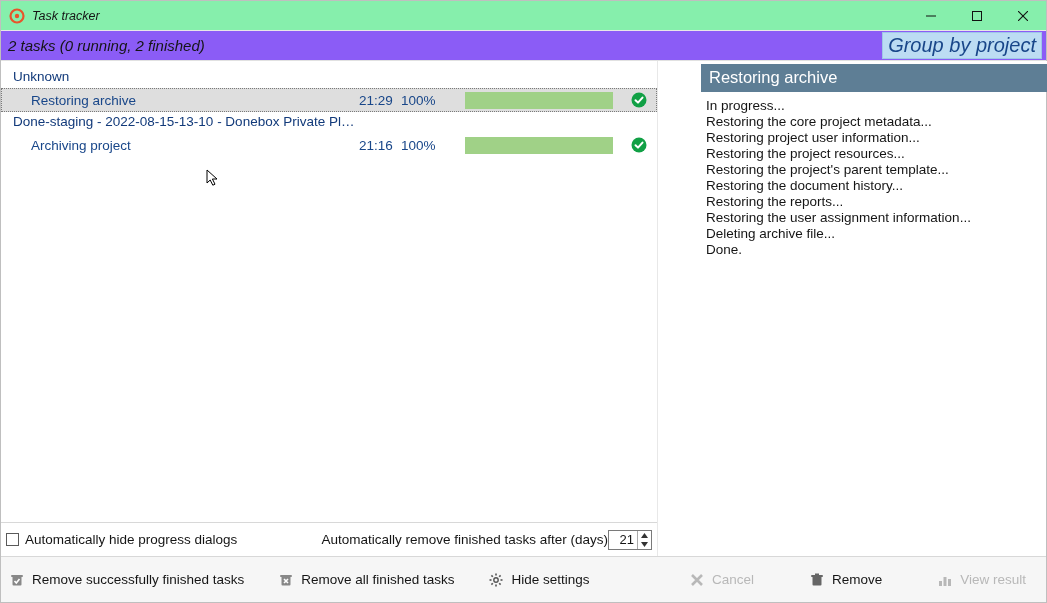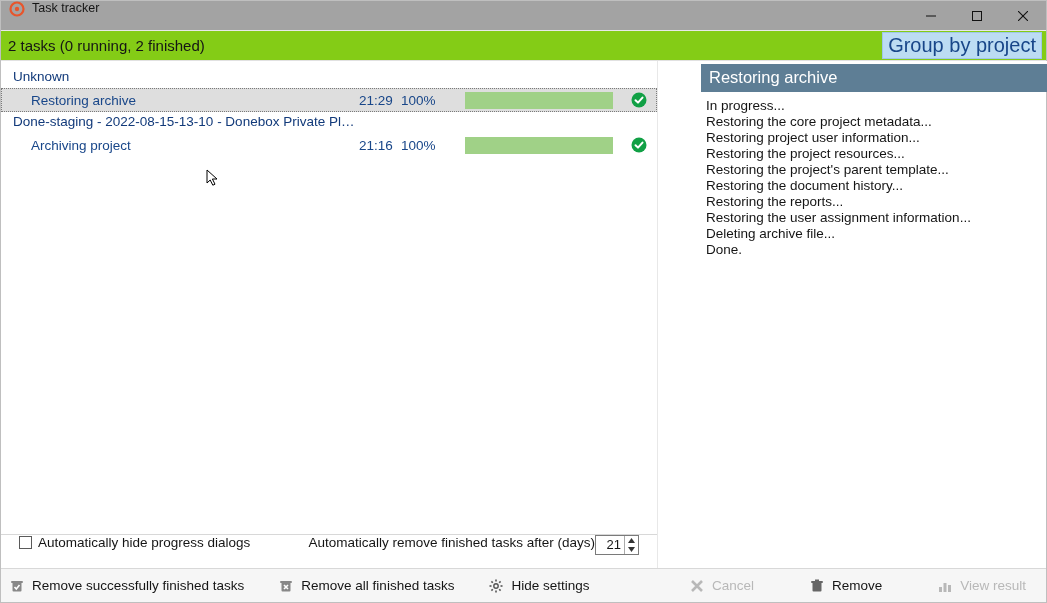--- a/index.html
+++ b/index.html
@@ -17,29 +17,29 @@
     --highlight:#bcdcf3;
     --muted:#b8b8b8;
   }
   *{box-sizing:border-box;font-family:"Segoe UI",Tahoma,Arial,sans-serif;}
   html,body{margin:0;padding:0;background:#fff;color:var(--text);}
   body{width:1047px;height:603px;overflow:hidden;}
 
   .window{display:flex;flex-direction:column;width:100%;height:100%;border:1px solid var(--border-gray);background:#fff;}
 
   
-  .titlebar{height:30px;display:flex;align-items:flex-start;border-bottom:1px solid #e8e8e8;background:#a3a3a3;}
+  .titlebar{height:30px;display:flex;align-items:center;border-bottom:1px solid #e8e8e8;background:#86efac;font-style:italic;}
   .titlebar .app-icon{width:16px;height:16px;margin:0 7px 0 8px;display:flex;align-items:center;justify-content:center;}
   .titlebar .title{font-size:12.5px;}
   .titlebar .spacer{flex:1;}
   .titlebar .win-btn{width:46px;height:30px;display:flex;align-items:center;justify-content:center;}
   .titlebar .win-btn svg{width:10px;height:10px;}
 
   
-  .summary-bar{height:30px;background:#84cc16;border-bottom:1px solid #e1e1e1;display:flex;align-items:center;padding:0 4px 0 7px;font-size:15px;}
+  .summary-bar{height:30px;background:#8b5cf6;border-bottom:1px solid #e1e1e1;display:flex;align-items:center;padding:0 4px 0 7px;font-size:15px;font-style:italic;}
   .summary-bar .spacer{flex:1;}
   .group-toggle{background:var(--highlight);color:var(--link);font-size:20px;border:1px solid #9fc7e8;padding:1px 5px;cursor:default;}
 
   
   .main{flex:1;display:flex;min-height:0;gap:40px;}
   .left{flex:1;border-right:1px solid #e8e8e8;display:flex;flex-direction:column;min-width:0;}
   .right{width:375px;display:flex;flex-direction:column;min-width:0;border-top:3px solid #ffffff;}
 
   .task-list{flex:1;overflow:auto;font-size:13.5px;padding-top:6px;}
   .group-header{color:var(--group-text);padding:2px 0 4px 12px;font-size:13.5px;}
@@ -54,32 +54,32 @@
   .task-row .status{margin-left:18px;display:flex;align-items:center;}
 
   .cursor-arrow{position:absolute;left:205px;top:108px;pointer-events:none;}
 
   
   .detail-header{background:var(--panel-header-bg);color:var(--panel-header-text);font-size:16.5px;padding:4px 8px 5px 8px;margin:0 3px;}
   .detail-body{padding:6px 8px 8px 8px;font-size:13.5px;color:var(--text);}
   .detail-body .line{line-height:16px;padding:0;}
 
   
-  .options-strip{height:34px;border-top:1px solid var(--light-border);display:flex;align-items:flex-start;padding:0 18px;font-size:13.5px;}
+  .options-strip{height:34px;border-top:1px solid var(--light-border);display:flex;align-items:center;padding:0 5px;font-size:13.5px;}
   .options-strip .chk{display:flex;align-items:center;gap:6px;}
   .options-strip .chk .box{width:13px;height:13px;border:1px solid #5a5a5a;background:#fff;}
   .options-strip .spacer{flex:1;}
   .spinner{display:flex;align-items:center;border:1px solid #7a7a7a;height:20px;}
   .spinner .val{width:28px;text-align:right;padding-right:3px;font-size:13px;height:18px;line-height:18px;border:none;outline:none;}
   .spinner .btns{display:flex;flex-direction:column;border-left:1px solid #aaa;}
   .spinner .btns div{width:13px;height:9px;display:flex;align-items:center;justify-content:center;}
   .spinner .btns svg{width:7px;height:5px;}
 
   
-  .footer{height:34px;border-top:1px solid var(--light-border);background:#f6f6f6;display:flex;align-items:center;font-size:13.5px;}
+  .footer{height:46px;border-top:1px solid var(--light-border);background:#f6f6f6;display:flex;align-items:center;font-size:13.5px;}
   .footer .left-actions{display:flex;align-items:center;gap:34px;padding-left:8px;flex:1;}
   .footer .act{display:flex;align-items:center;gap:7px;color:var(--text);}
   .footer .act.muted{color:var(--muted);}
   .footer .right-actions{display:flex;align-items:center;gap:55px;padding-right:20px;padding-left:30px;}
   .icon16{width:16px;height:16px;display:inline-flex;align-items:center;justify-content:center;}
 
   .content-wrap{position:relative;flex:1;display:flex;min-height:0;}
 </style>
 </head>
 <body>

